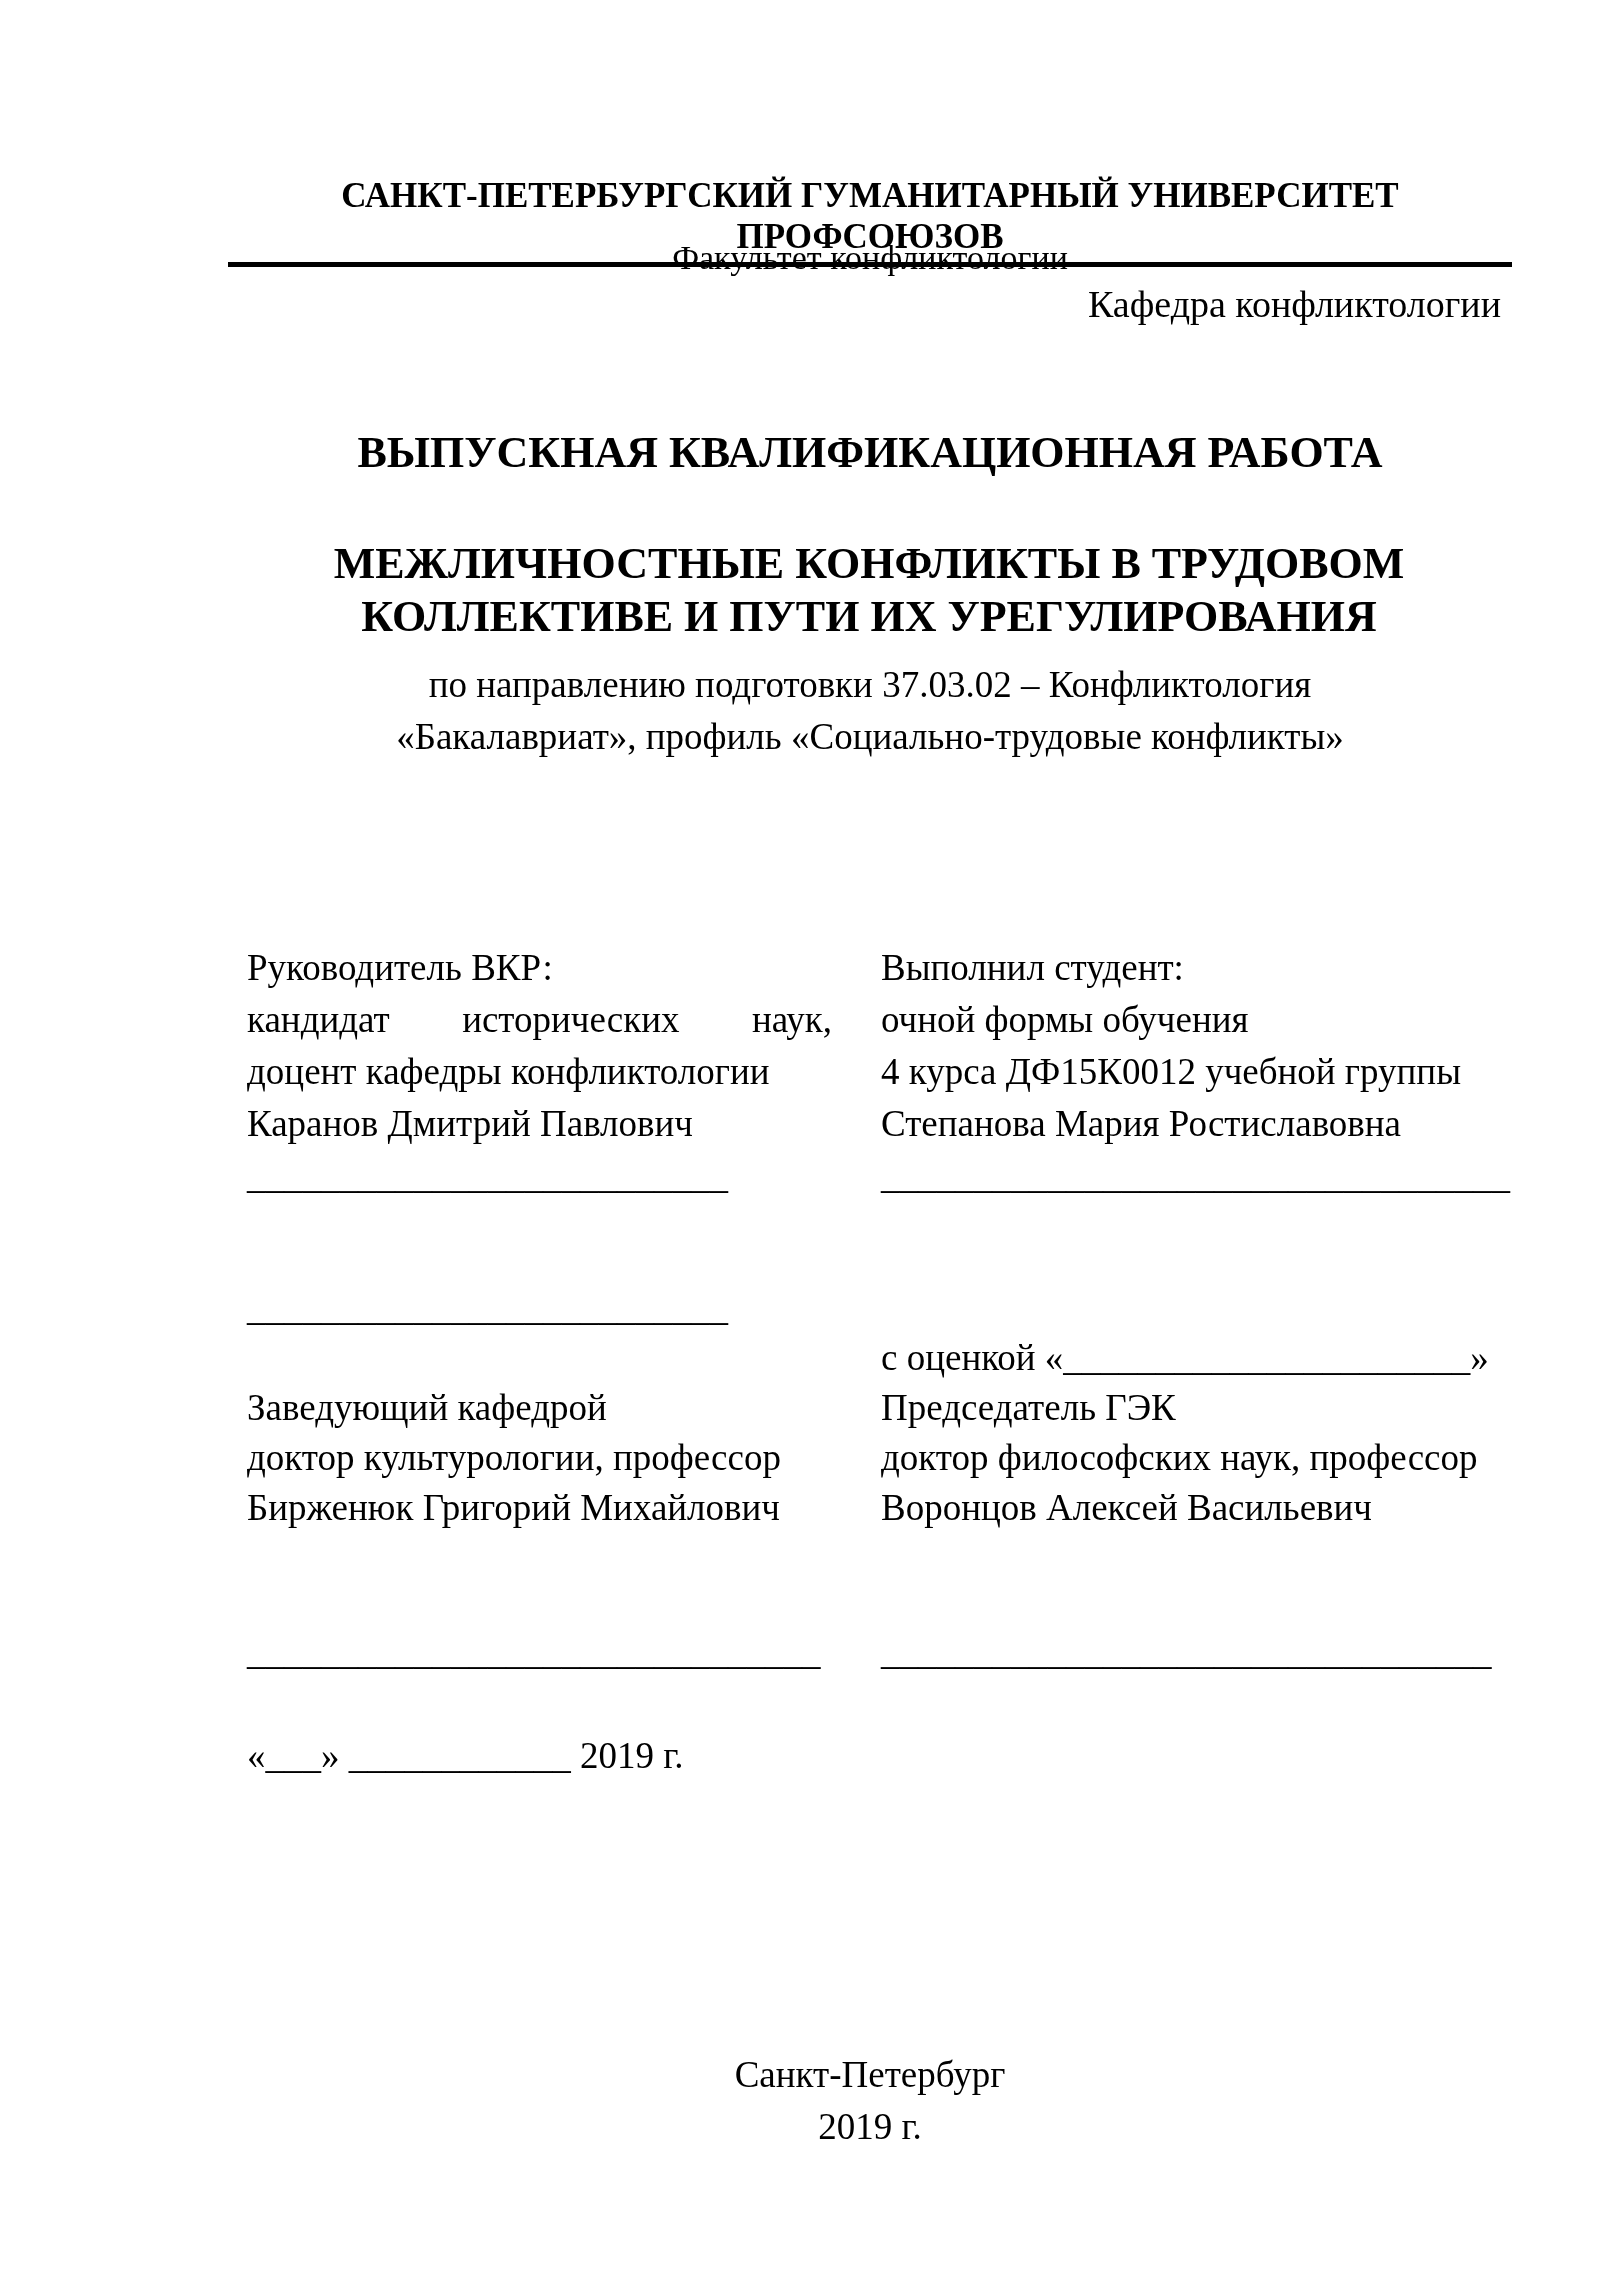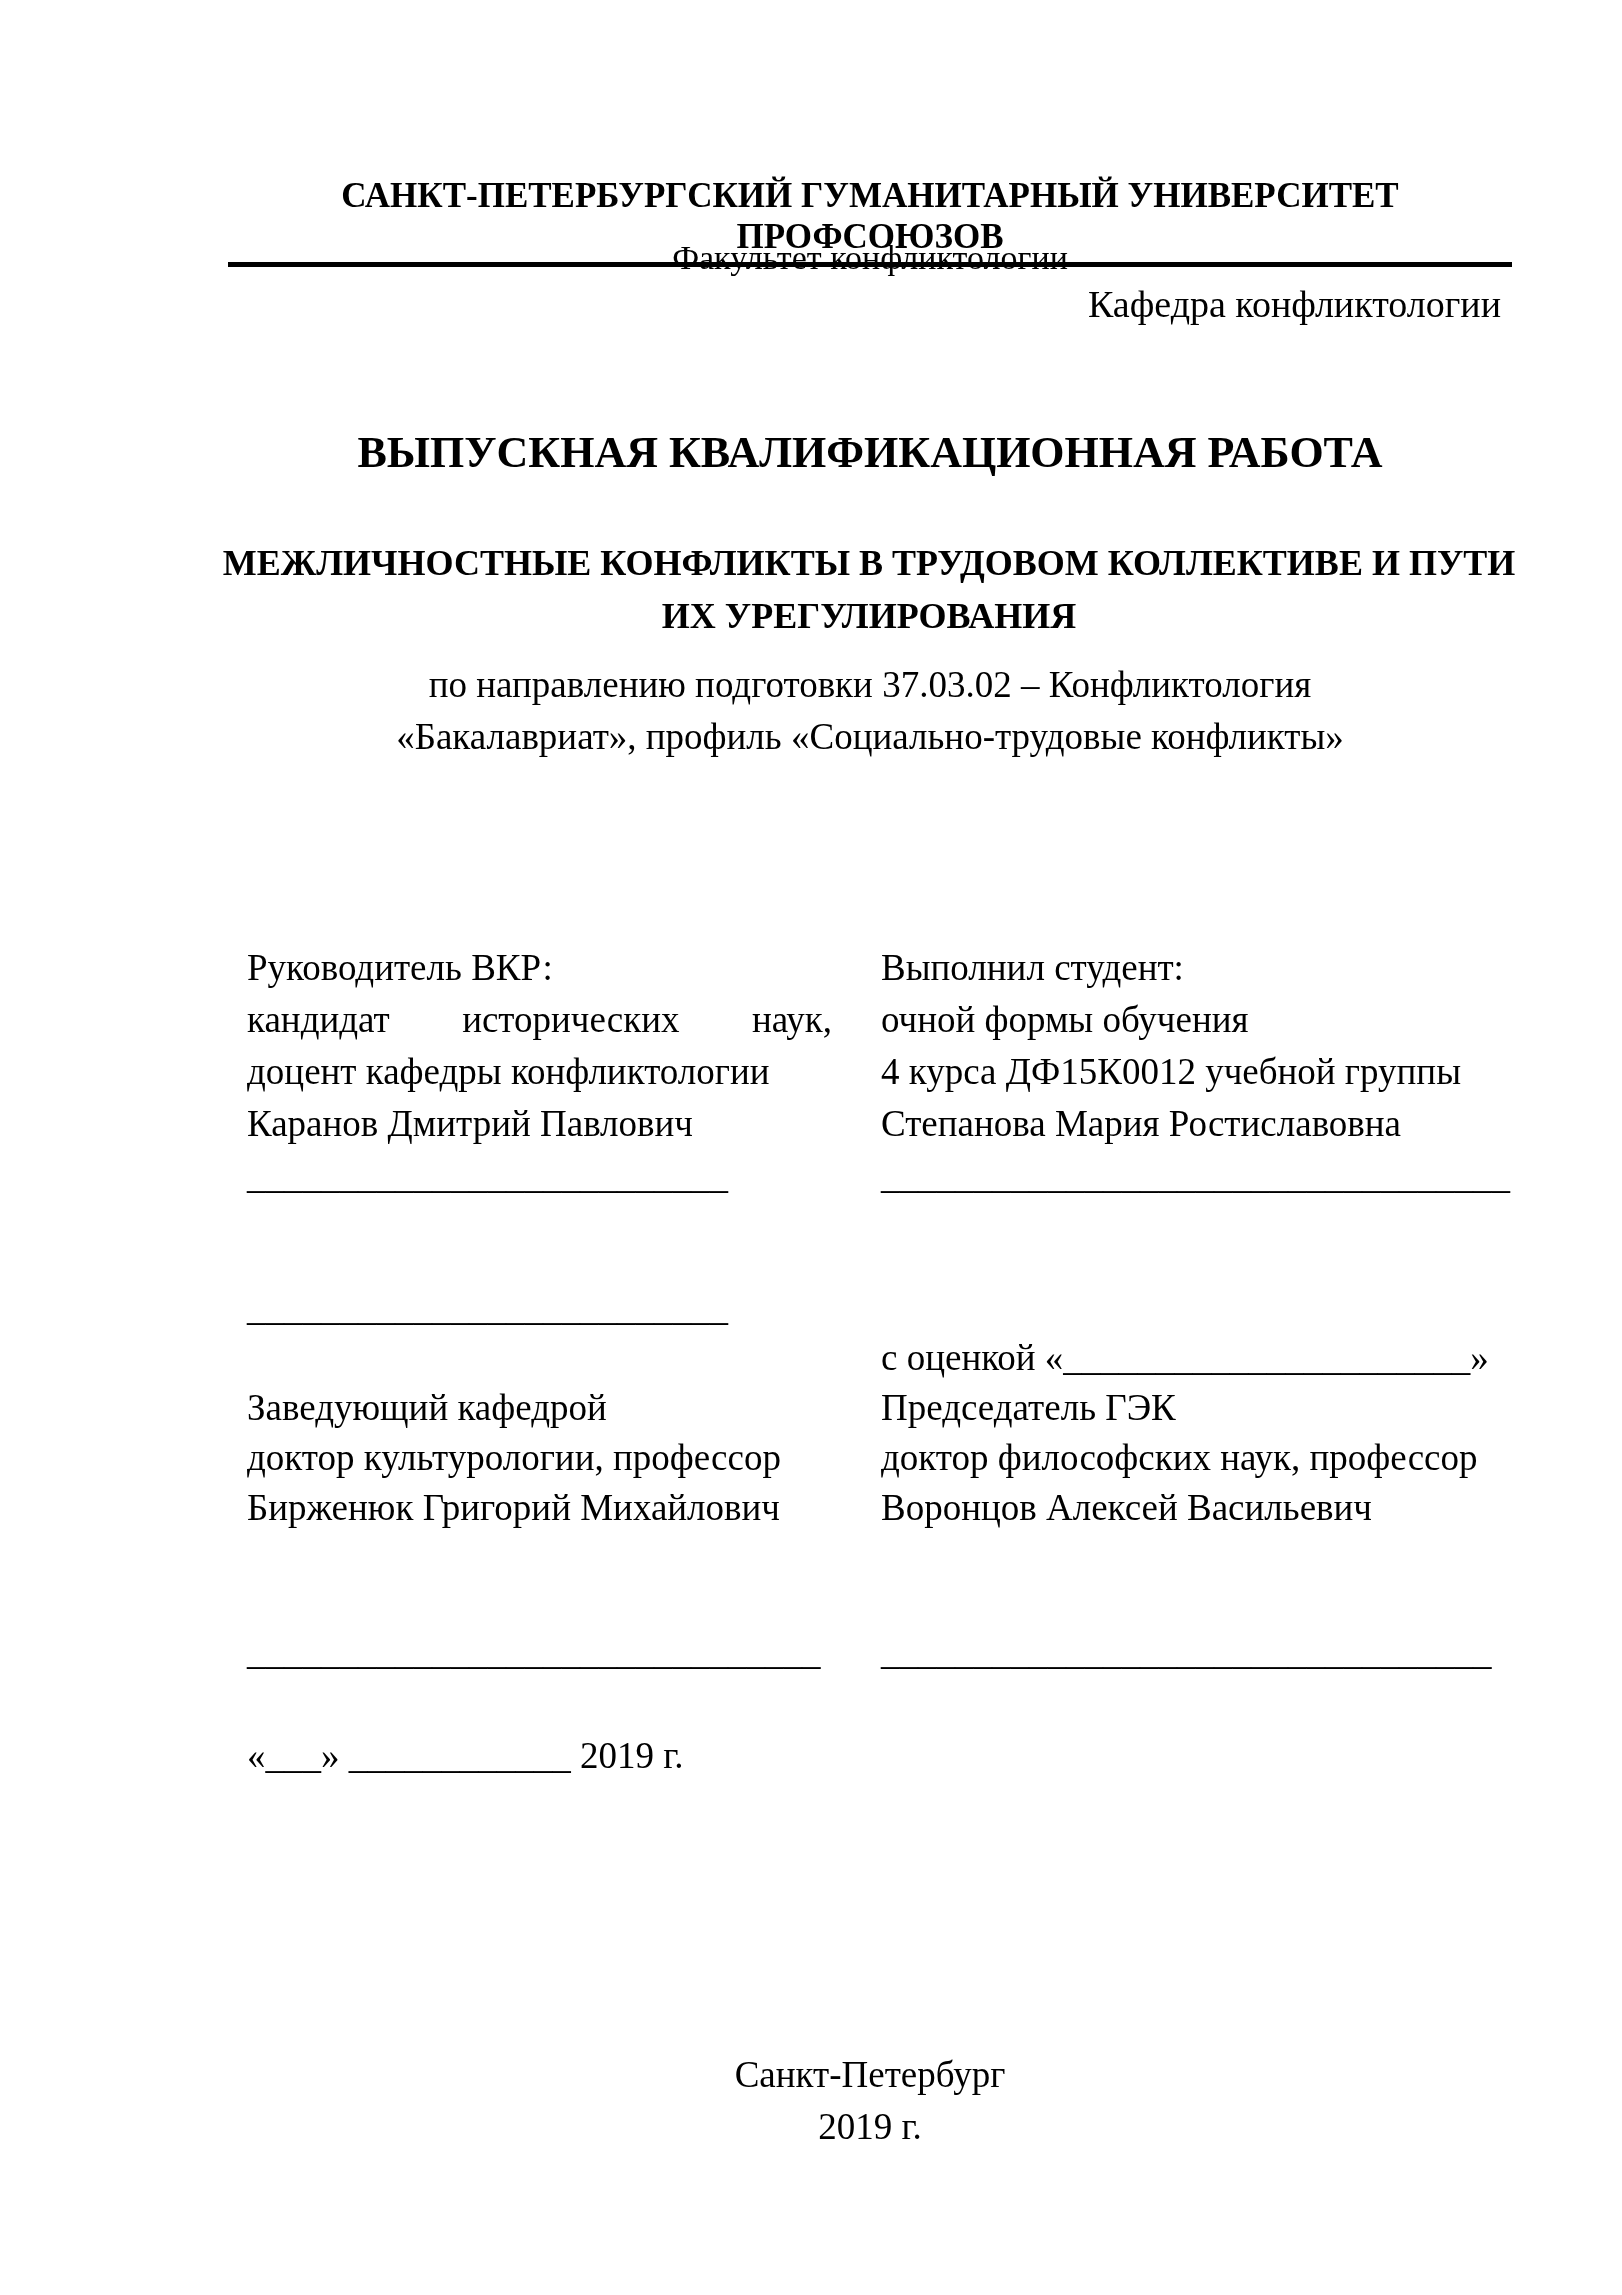--- a/index.html
+++ b/index.html
@@ -35,21 +35,21 @@
 
   
   .worktype {
     left: 228px; width: 1284px; top: 413px;
     text-align: center; font-weight: bold;
     font-size: 44px; line-height: 47px;
   }
   .thesis-title {
     left: 196px; width: 1346px; top: 521px;
     text-align: center; font-weight: bold;
-    font-size: 36px; line-height: 53px;
+    font-size: 44px; line-height: 53px;
   }
   .subtitle {
     left: 228px; width: 1284px; top: 643px;
     text-align: center; font-size: 37px; line-height: 52px;
   }
 
   
   .col { font-size: 37px; line-height: 52px; }
   .colA-left  { left: 247px;  width: 585px; top: 926px; }
   .colA-right { left: 881px; width: 628px; top: 926px; }

